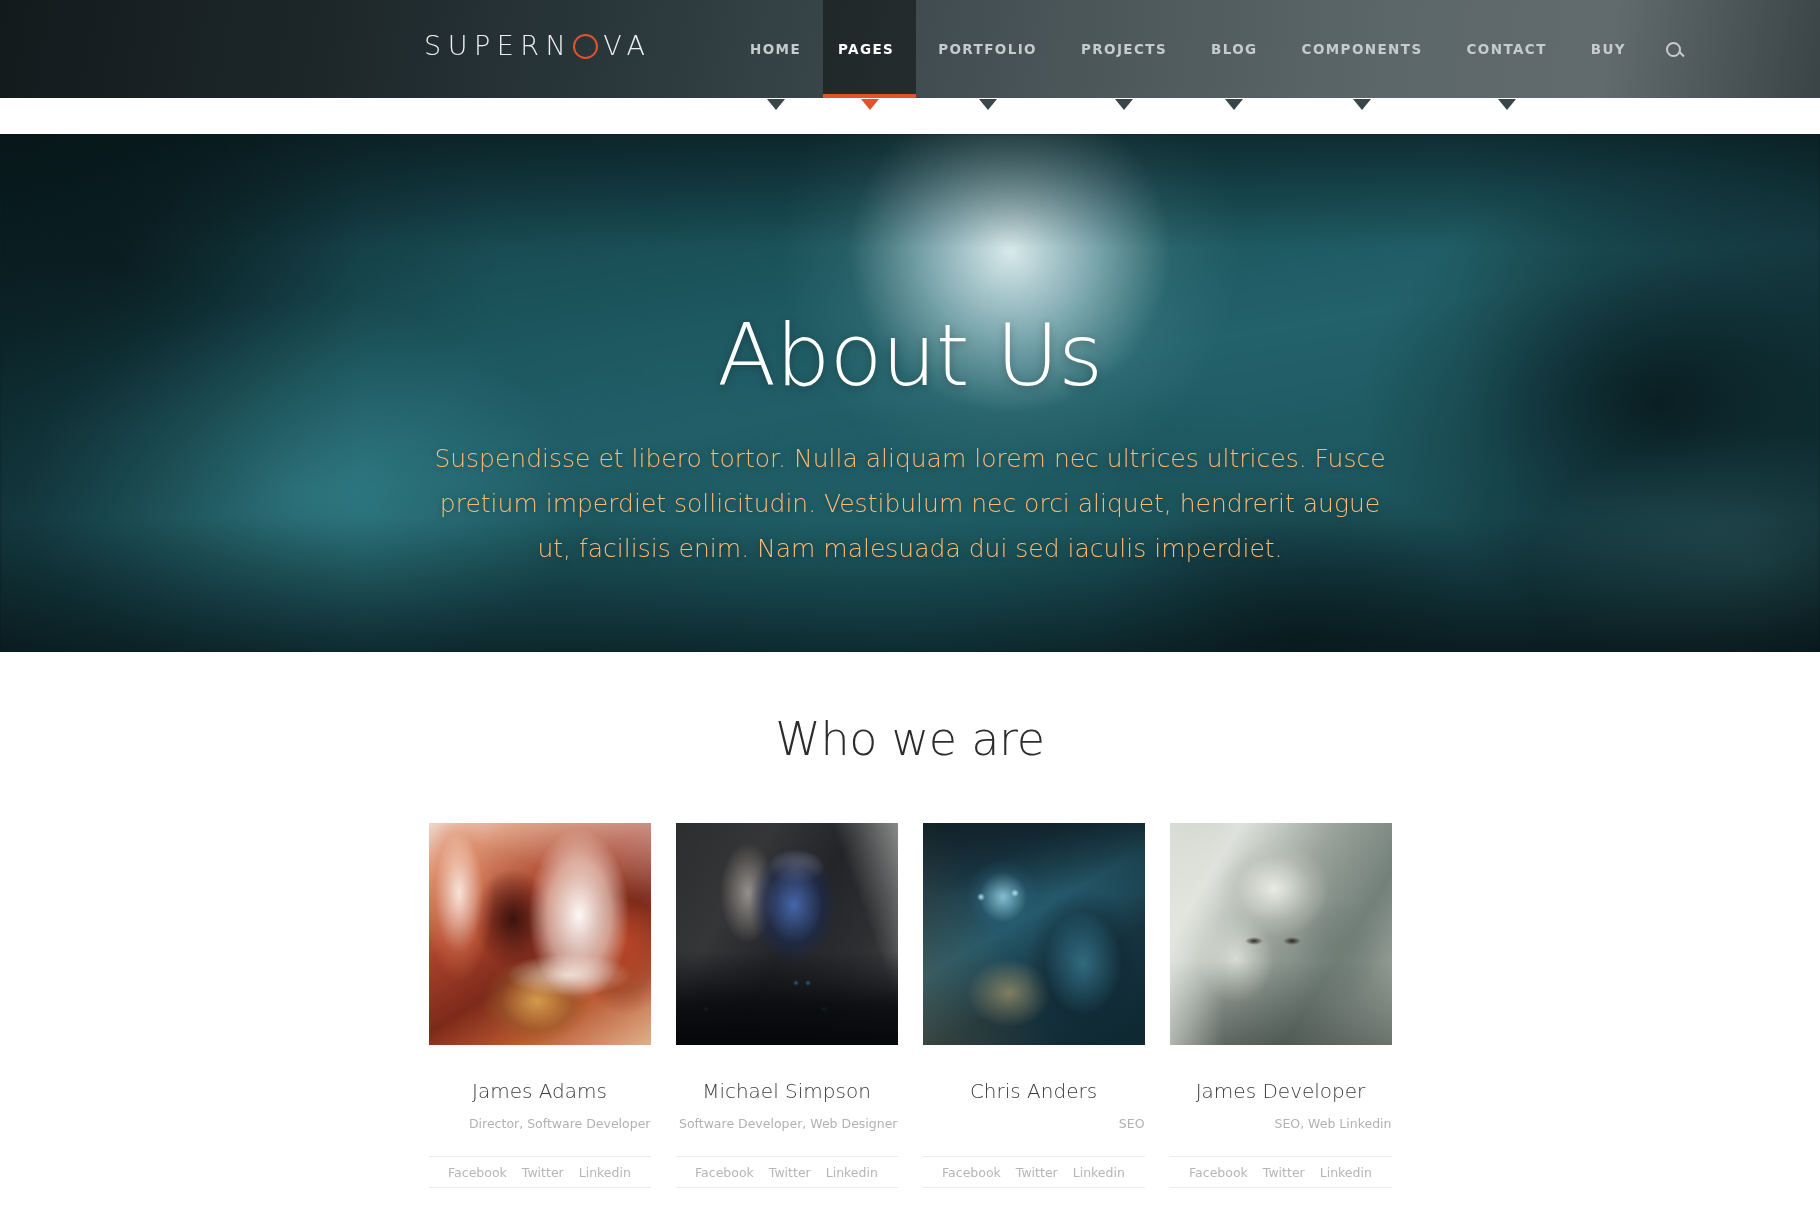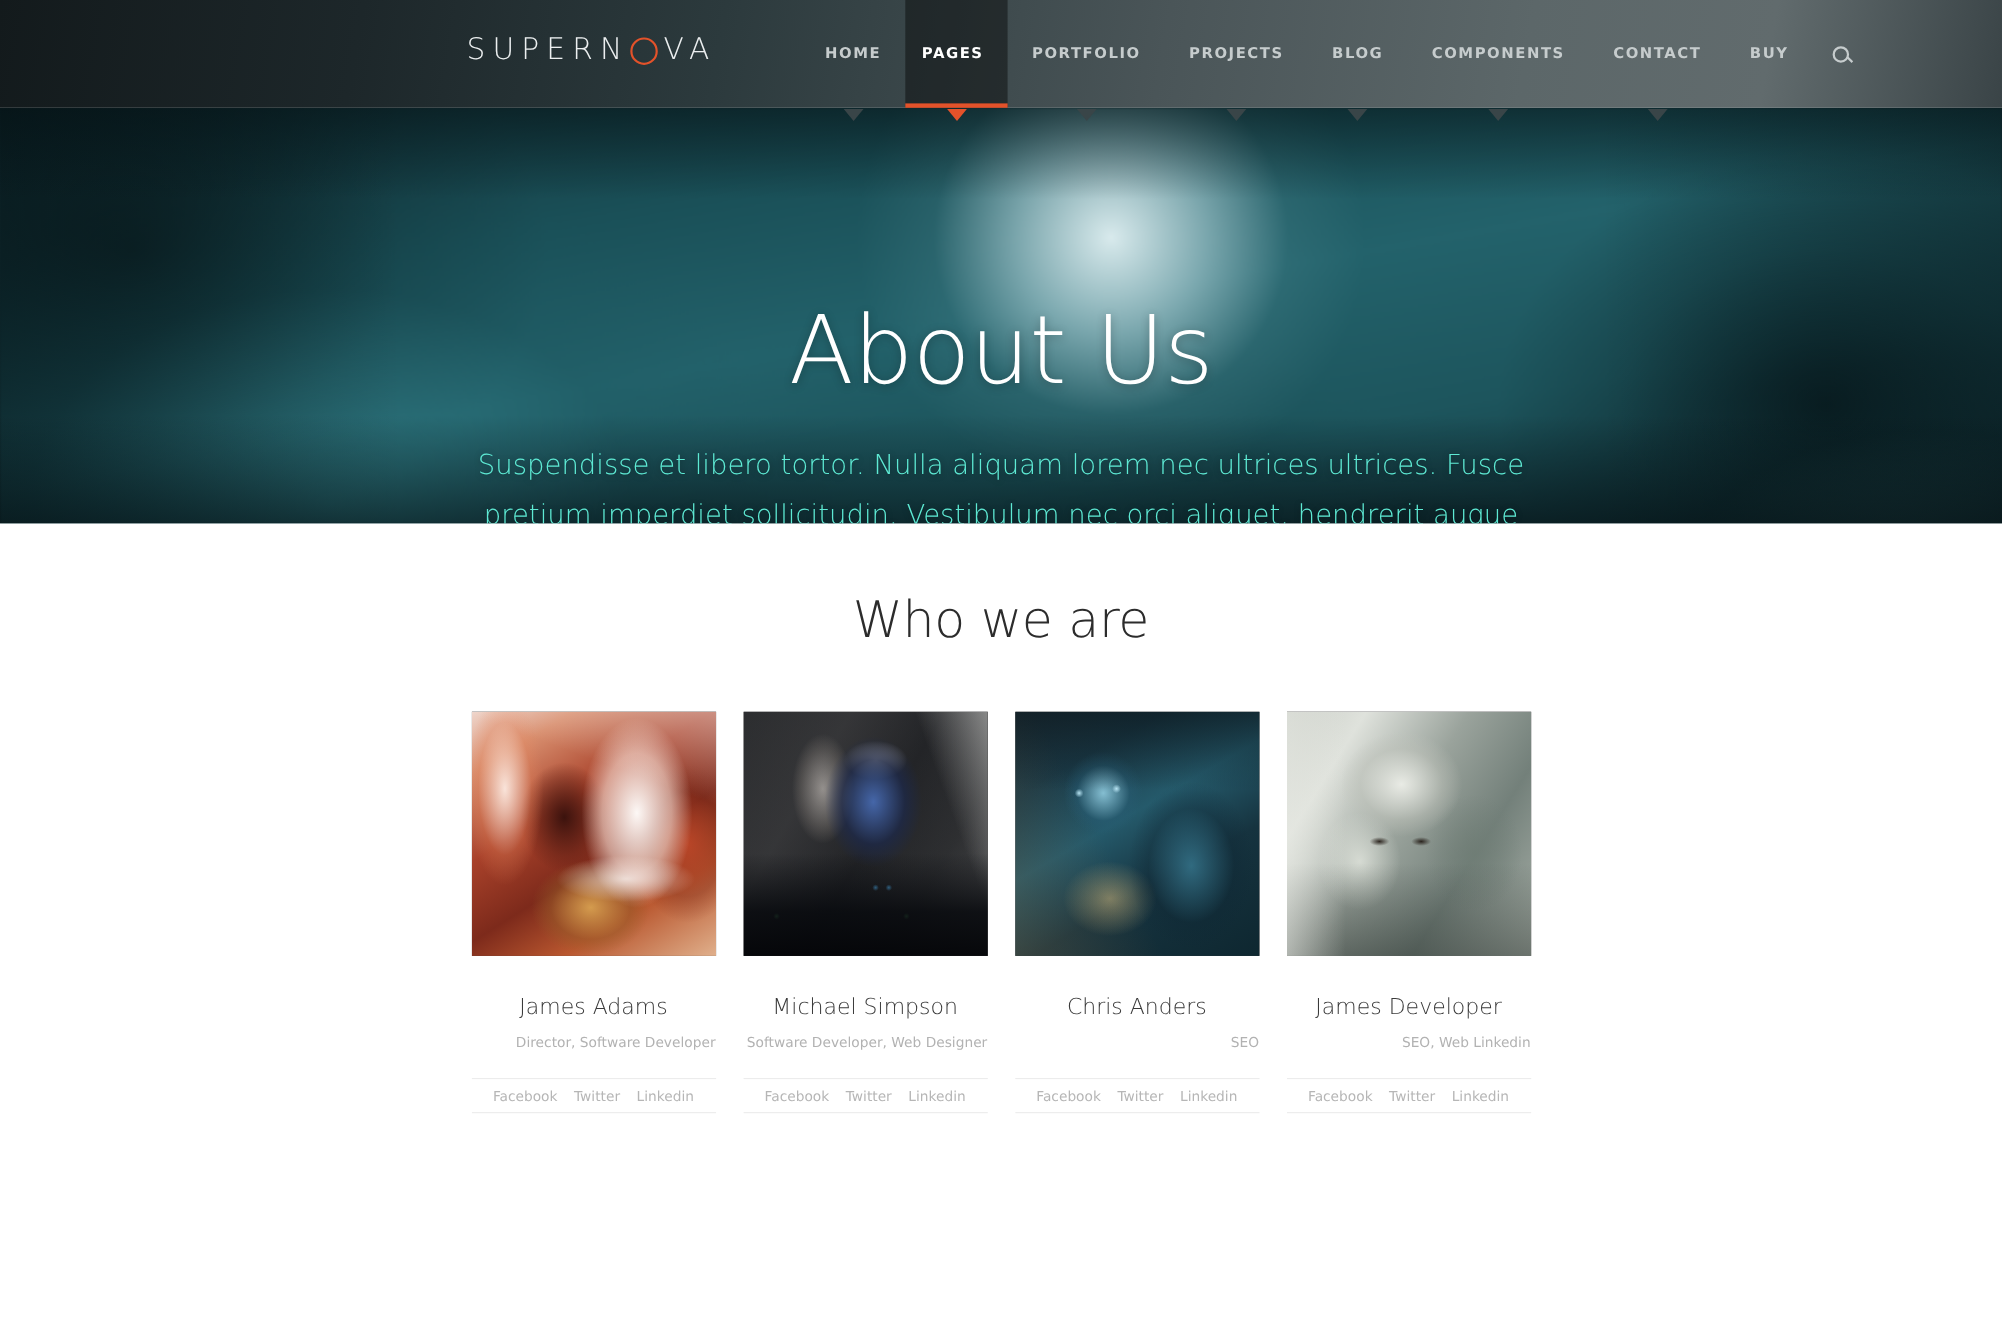--- a/index.html
+++ b/index.html
@@ -110,23 +110,24 @@
     width: 7px; height: 2px;
     background: #c6cccd;
     right: -6px; bottom: 0px;
     transform: rotate(45deg);
   }
 
   
   .hero {
     position: relative;
     width: 1820px;
-    height: 378px;
+    height: 518px;
     overflow: hidden;
     background: #17373d;
+    margin-top: 36px;
   }
   .hero-bg {
     position: absolute;
     inset: 0;
     background:
       radial-gradient(circle 230px at 1010px 118px, rgba(232,246,248,0.92) 0%, rgba(195,226,231,0.55) 38%, rgba(120,175,183,0.12) 70%, rgba(0,0,0,0) 100%),
       radial-gradient(ellipse 330px 200px at 1755px 430px, rgba(100,190,195,0.38) 0%, rgba(40,110,118,0.05) 68%, rgba(0,0,0,0) 100%),
       radial-gradient(ellipse 300px 230px at 1660px 270px, rgba(6,22,26,0.82) 0%, rgba(8,26,30,0.25) 62%, rgba(0,0,0,0) 100%),
       radial-gradient(ellipse 420px 300px at 300px 360px, rgba(58,143,152,0.55) 0%, rgba(26,84,92,0.16) 65%, rgba(0,0,0,0) 100%),
       radial-gradient(ellipse 380px 260px at 120px 130px, rgba(9,26,29,0.78) 0%, rgba(10,30,34,0.2) 65%, rgba(0,0,0,0) 100%),
@@ -157,21 +158,21 @@
     letter-spacing: -0.5px;
     text-shadow: 0 2px 9px rgba(0,0,0,0.28);
   }
   .hero-sub {
     margin: 38px auto 0;
     width: 960px;
     font-family: "DejaVu Sans", sans-serif;
     font-weight: 300;
     font-size: 25px;
     line-height: 45px;
-    color: #5eead4;
+    color: #fdba74;
     text-shadow: 0 1px 6px rgba(0,0,0,0.34);
   }
 
   
   .section {
     position: relative;
     width: 1820px;
     background: #ffffff;
     padding-top: 60px;
   }

